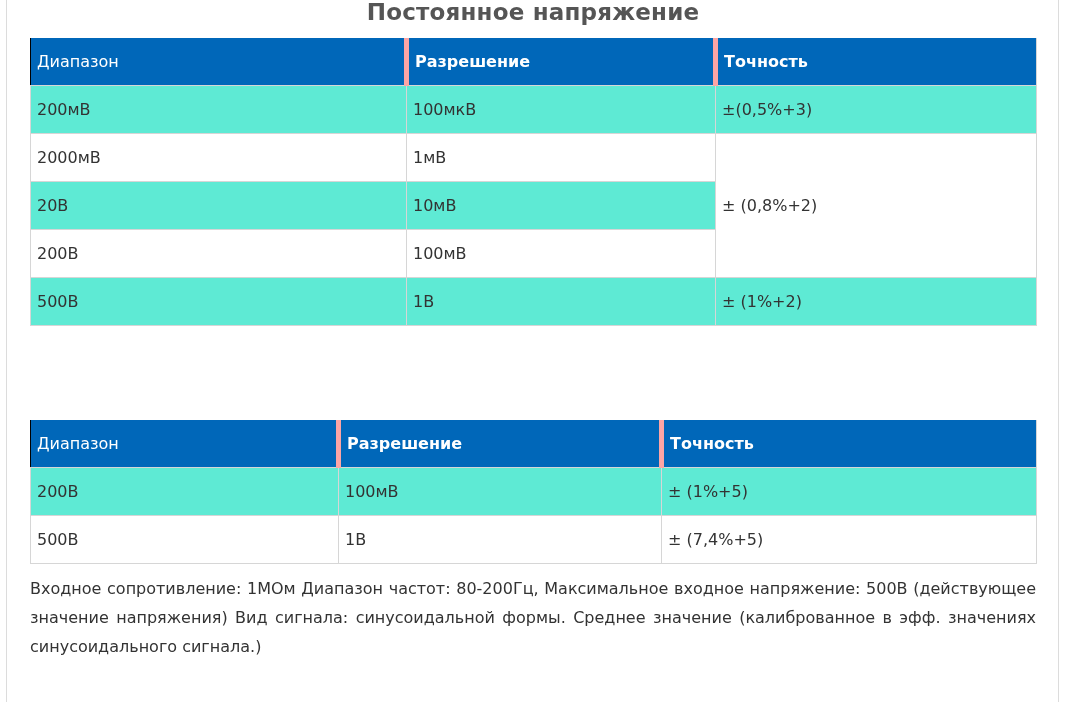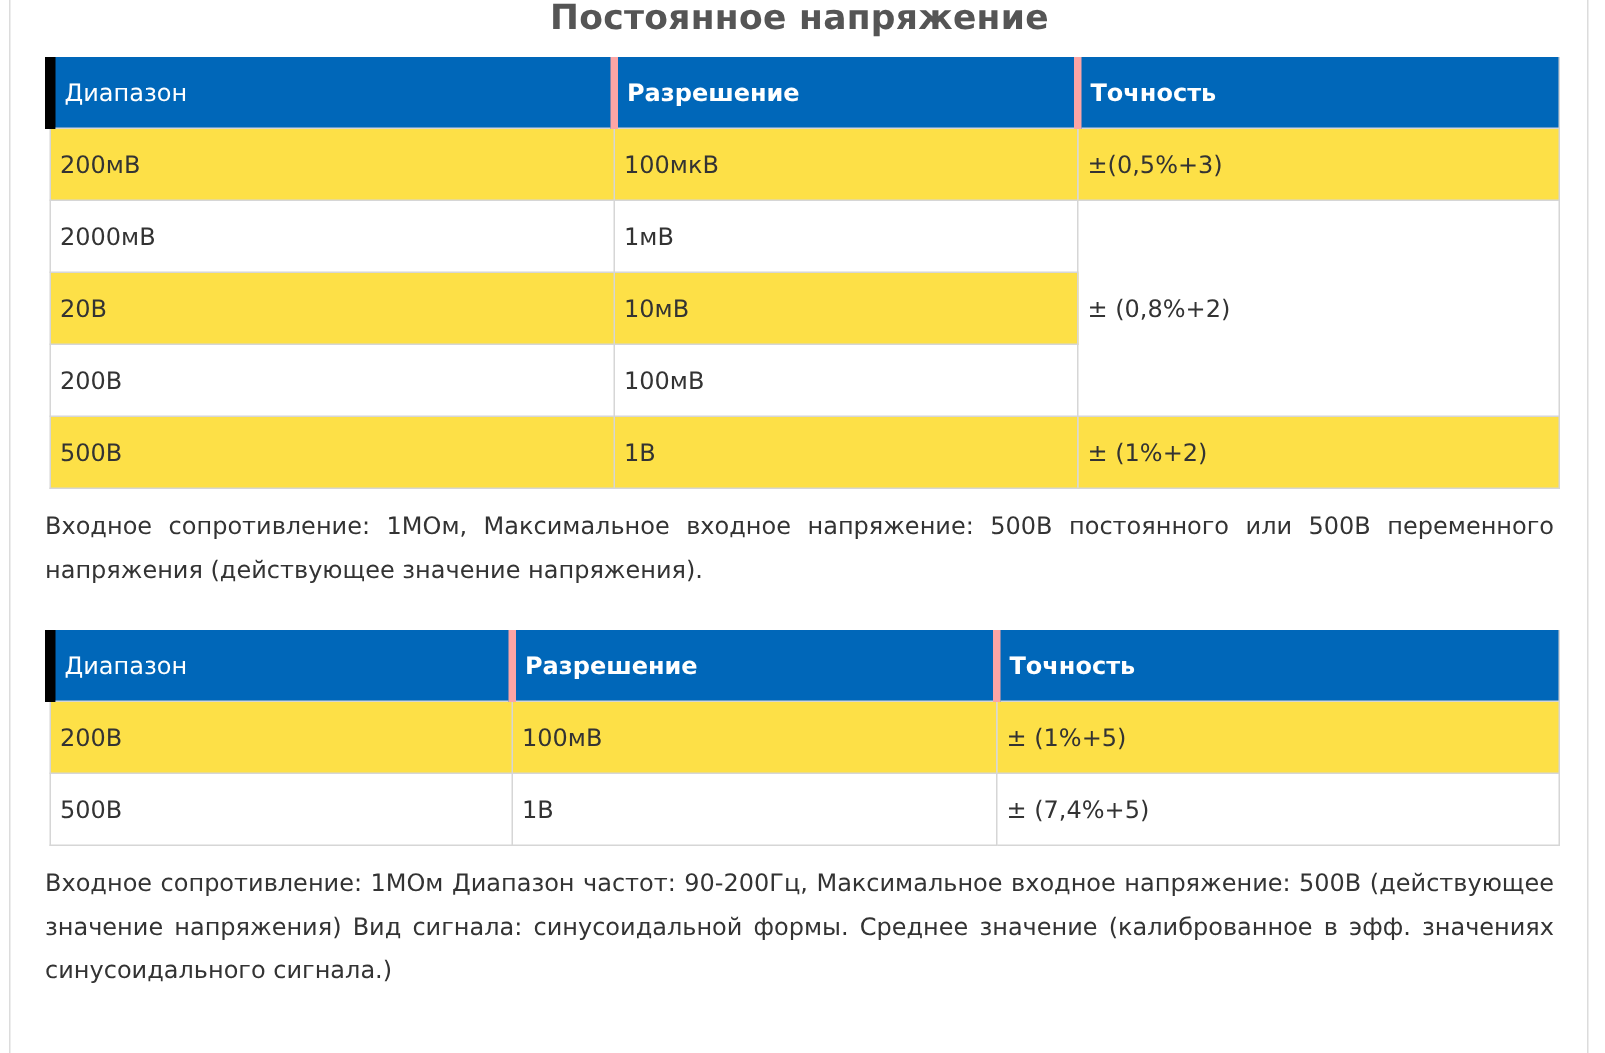--- a/index.html
+++ b/index.html
@@ -6,24 +6,24 @@
   body { width: 1070px; height: 702px; overflow: hidden; position: relative;
          font-family: "DejaVu Sans", sans-serif; color: #333333; }
   .page { position: absolute; left: 6px; top: -2px; width: 1051px; height: 720px;
           border-left: 1px solid #dcdcdc; border-right: 1px solid #dcdcdc; background: #fff; }
   .content { position: absolute; left: 23px; width: 1006px; }
   .section-title { text-align: center; font-weight: bold; font-size: 23px; color: #555555;
                    letter-spacing: 0.2px; height: 26px; line-height: 26px; }
   table { border-collapse: collapse; width: 1006px; table-layout: fixed; font-size: 16px; }
   th { background: #0067b9; color: #ffffff; font-weight: normal; text-align: left;
        padding: 0 6px; height: 47px; border: 1px solid #d6d6d6; border-top: none;
-       border-left: 7px solid #000000; }
+       border-left: 1px solid #000000; }
   th + th { border-left: 5px solid #fca5a5; font-weight: bold; }
   td { padding: 0 6px; height: 47px; border: 1px solid #d6d6d6; color: #333333; }
-  tr.odd td { background: #fde047; }
+  tr.odd td { background: #5eead4; }
   tr.even td { background: #ffffff; }
   td.merged { background: #ffffff !important; }
   .note { font-size: 16px; line-height: 29px; text-align: justify; color: #333333; }
 </style>
 </head>
 <body>
 
 <div class="page">
 
   <div class="content" style="top:1px;">
@@ -62,21 +62,20 @@
           <td>100мВ</td>
         </tr>
         <tr class="odd">
           <td>500В</td>
           <td>1В</td>
           <td>± (1%+2)</td>
         </tr>
       </tbody>
     </table>
     <div style="height:10px;"></div>
-    <div class="note">Входное сопротивление: 1МОм, Максимальное входное напряжение: 500В постоянного или 500В переменного напряжения (действующее значение напряжения).</div>
   </div>
 
   <div class="content" style="top:409px;">
     <div style="height:13px;"></div>
     <table>
       <colgroup>
         <col style="width:308px">
           <col style="width:323px">
           <col style="width:375px">
       </colgroup>
@@ -94,16 +93,16 @@
           <td>± (1%+5)</td>
         </tr>
         <tr class="even">
           <td>500В</td>
           <td>1В</td>
           <td>± (7,4%+5)</td>
         </tr>
       </tbody>
     </table>
     <div style="height:10px;"></div>
-    <div class="note">Входное сопротивление: 1МОм Диапазон частот: 90-200Гц, Максимальное входное напряжение: 500В (действующее значение напряжения) Вид сигнала: синусоидальной формы. Среднее значение (калиброванное в эфф. значениях синусоидального сигнала.)</div>
+    <div class="note">Входное сопротивление: 1МОм Диапазон частот: 80-200Гц, Максимальное входное напряжение: 500В (действующее значение напряжения) Вид сигнала: синусоидальной формы. Среднее значение (калиброванное в эфф. значениях синусоидального сигнала.)</div>
   </div>
 
 </div>
 
 </body></html>

